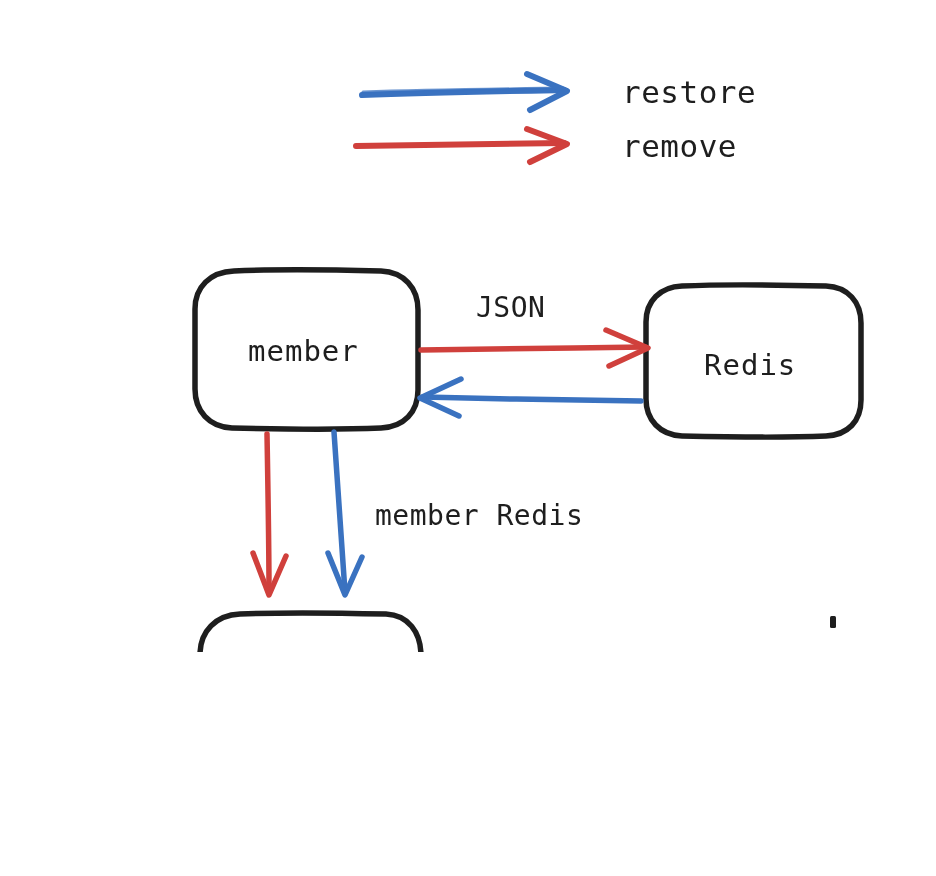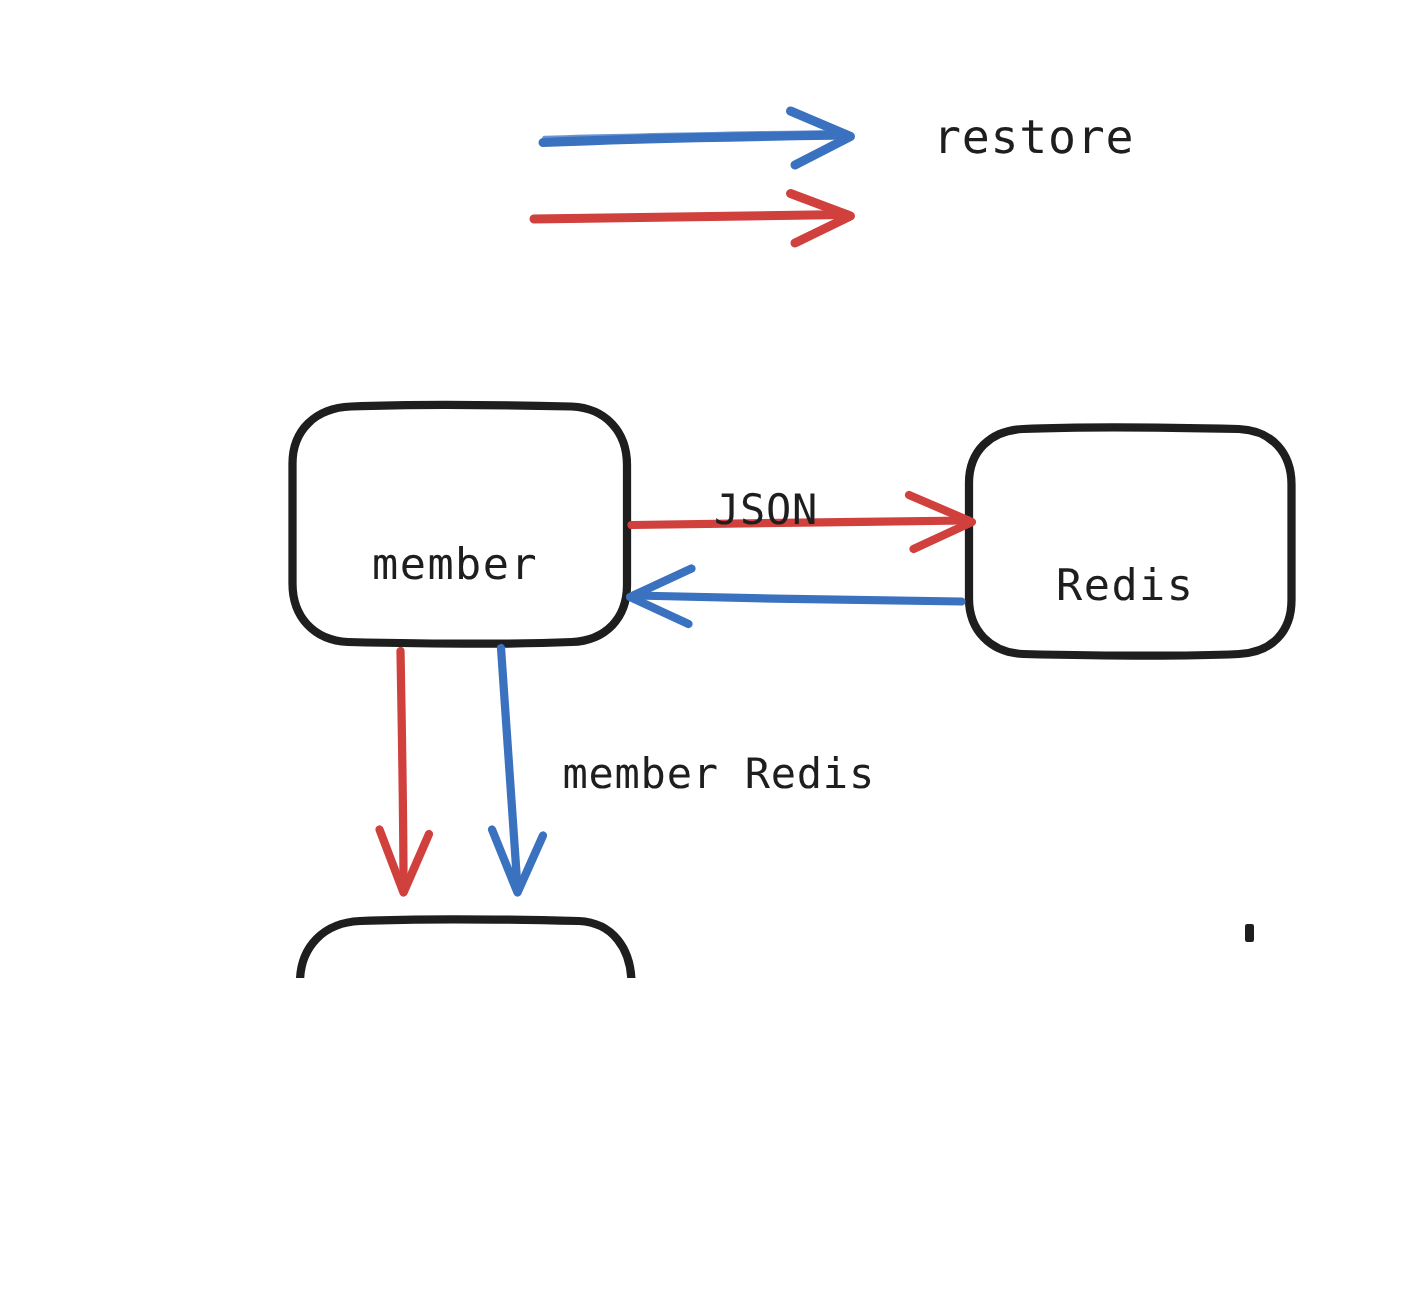--- a/index.html
+++ b/index.html
@@ -31,21 +31,20 @@
     font-family: "DejaVu Sans Mono", "Liberation Mono", monospace;
     line-height: 1;
   }
   .legend-label {
     font-size: 31px;
     letter-spacing: 0.5px;
   }
   .node-label {
     font-size: 29px;
     letter-spacing: 1px;
-    margin-top: 25px;
   }
   .edge-label {
     font-size: 28px;
     letter-spacing: 0.5px;
   }
 </style>
 </head>
 <body>
 
 <div id="canvas">
@@ -117,24 +116,25 @@
     <g>
       <path d="M334 432 C 338 490, 342 545, 345 592" stroke="#3a72c0" stroke-width="5.5" fill="none" stroke-linecap="round"></path>
       <path d="M328 553 L 345 595 L 362 557" stroke="#3a72c0" stroke-width="5.5" fill="none" stroke-linecap="round" stroke-linejoin="round"></path>
     </g>
 
     <rect x="830" y="616" width="6" height="12" rx="1.5" fill="#1e1e1e"></rect>
   </svg>
 
   <div class="lbl legend-label" style="left:622px; top:77px;">restore</div>
 
+  <div class="lbl legend-label" style="left:622px; top:131px;">remove</div>
 
   <div class="lbl node-label" style="left:248px; top:337px;">member</div>
 
   <div class="lbl node-label" style="left:704px; top:351px;">Redis</div>
 
 
-  <div class="lbl edge-label" style="left:476px; top:294px;margin-top:32px;">JSON</div>
+  <div class="lbl edge-label" style="left:476px; top:294px;">JSON</div>
 
 
   <div class="lbl edge-label" style="left:375px; top:502px;">member Redis</div>
 
 </div>
 
 </body></html>

